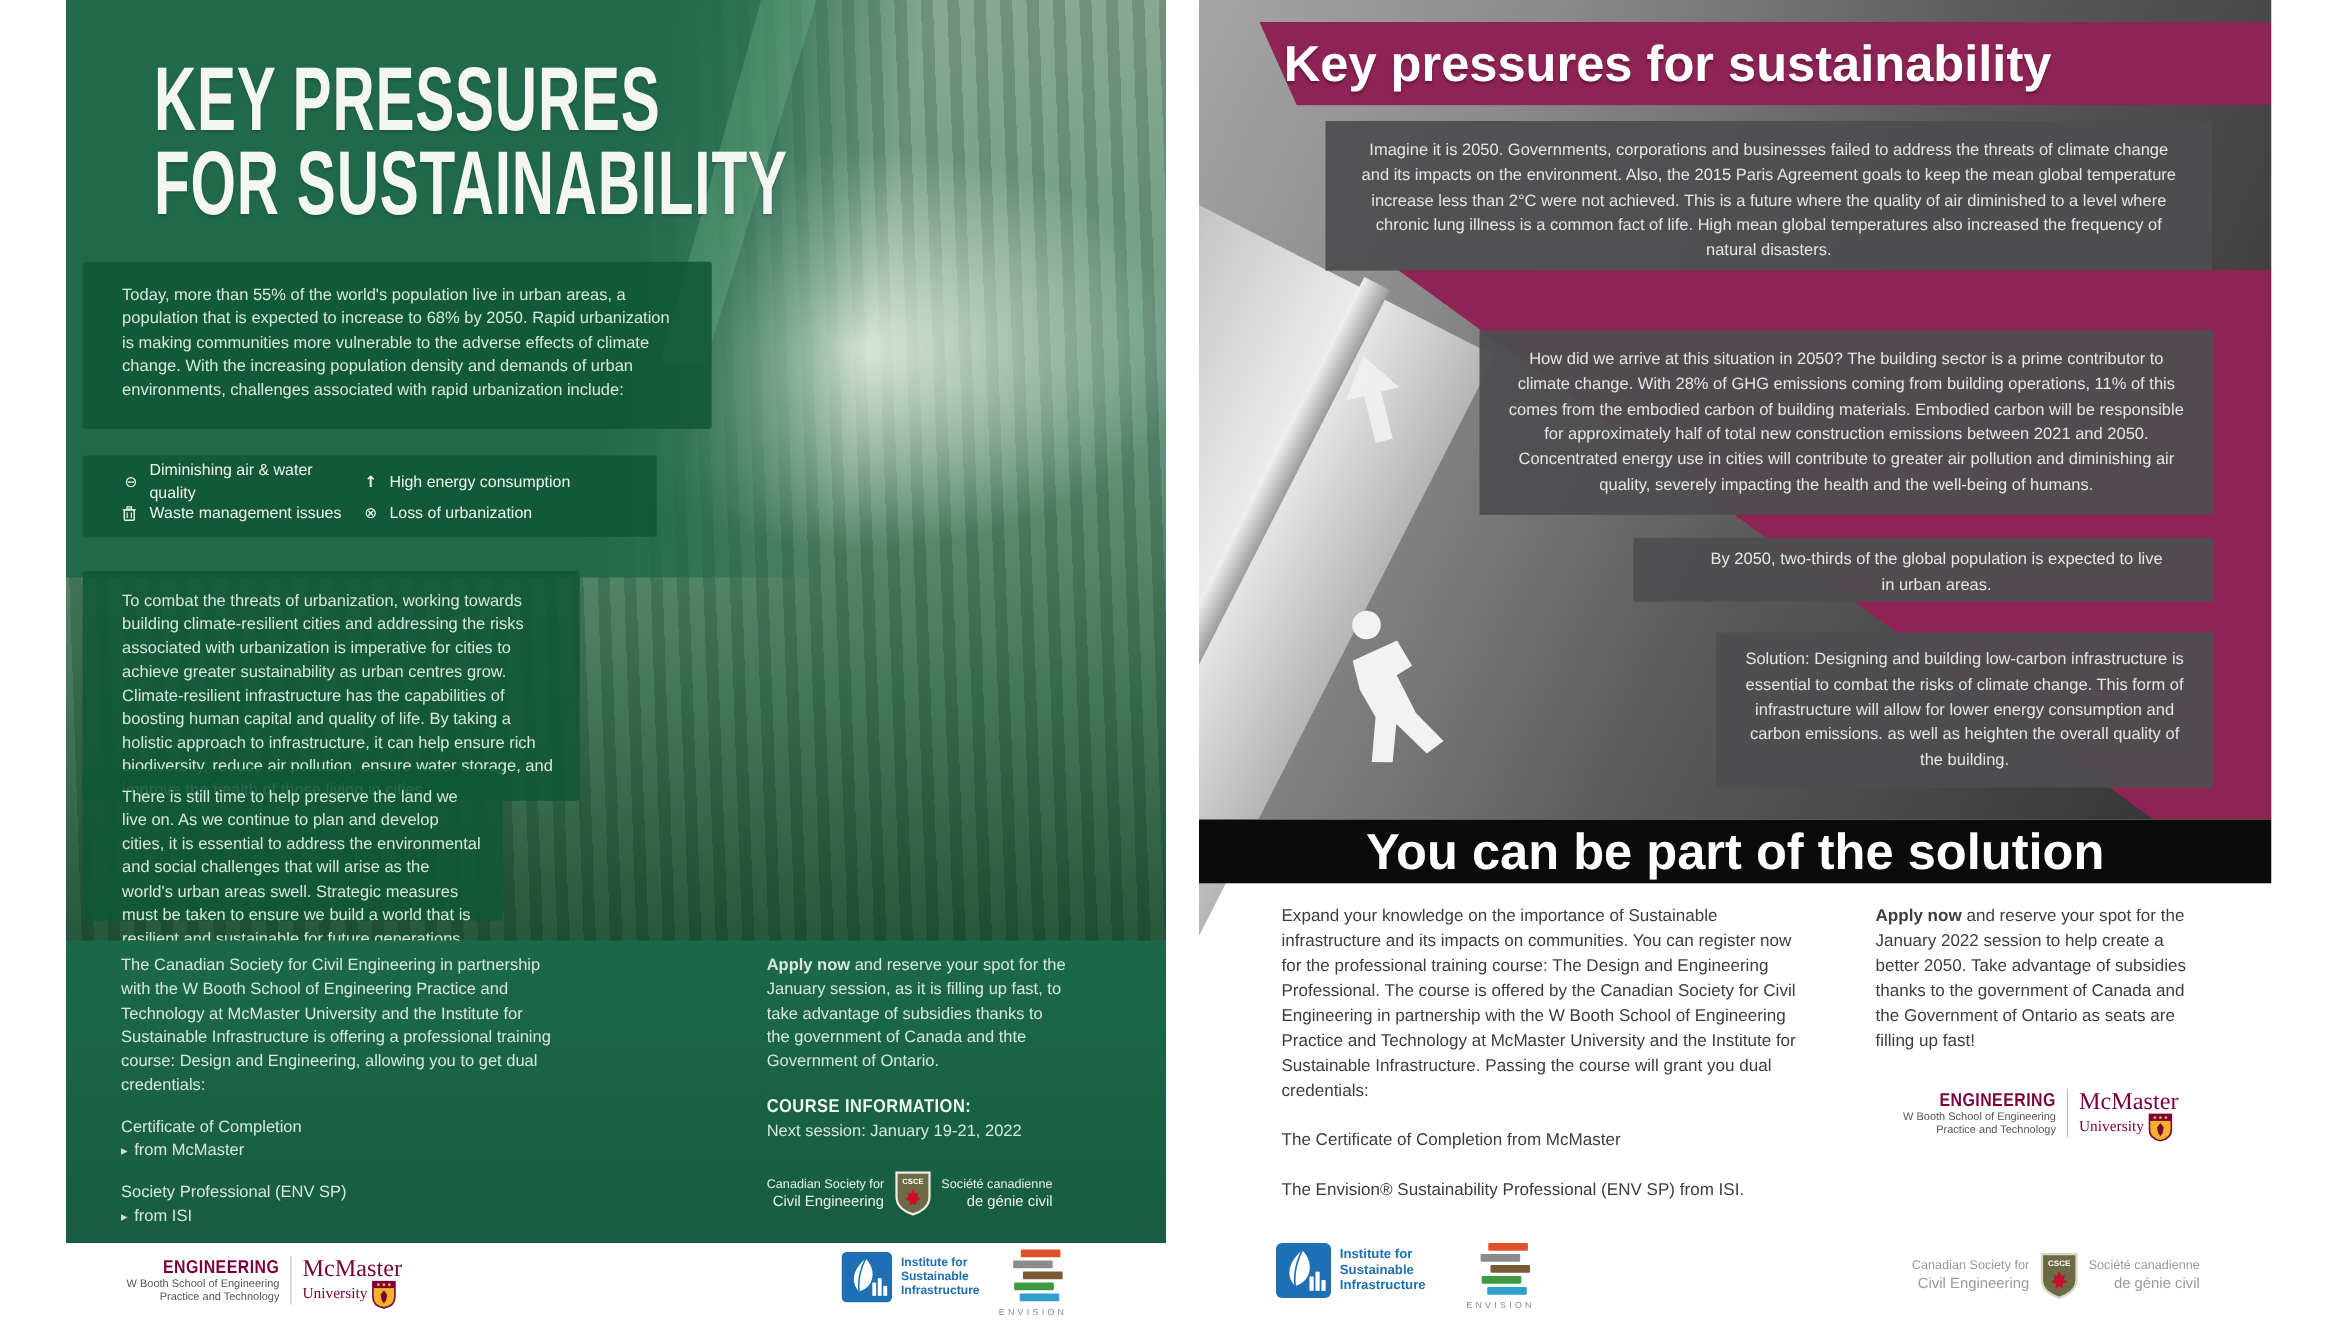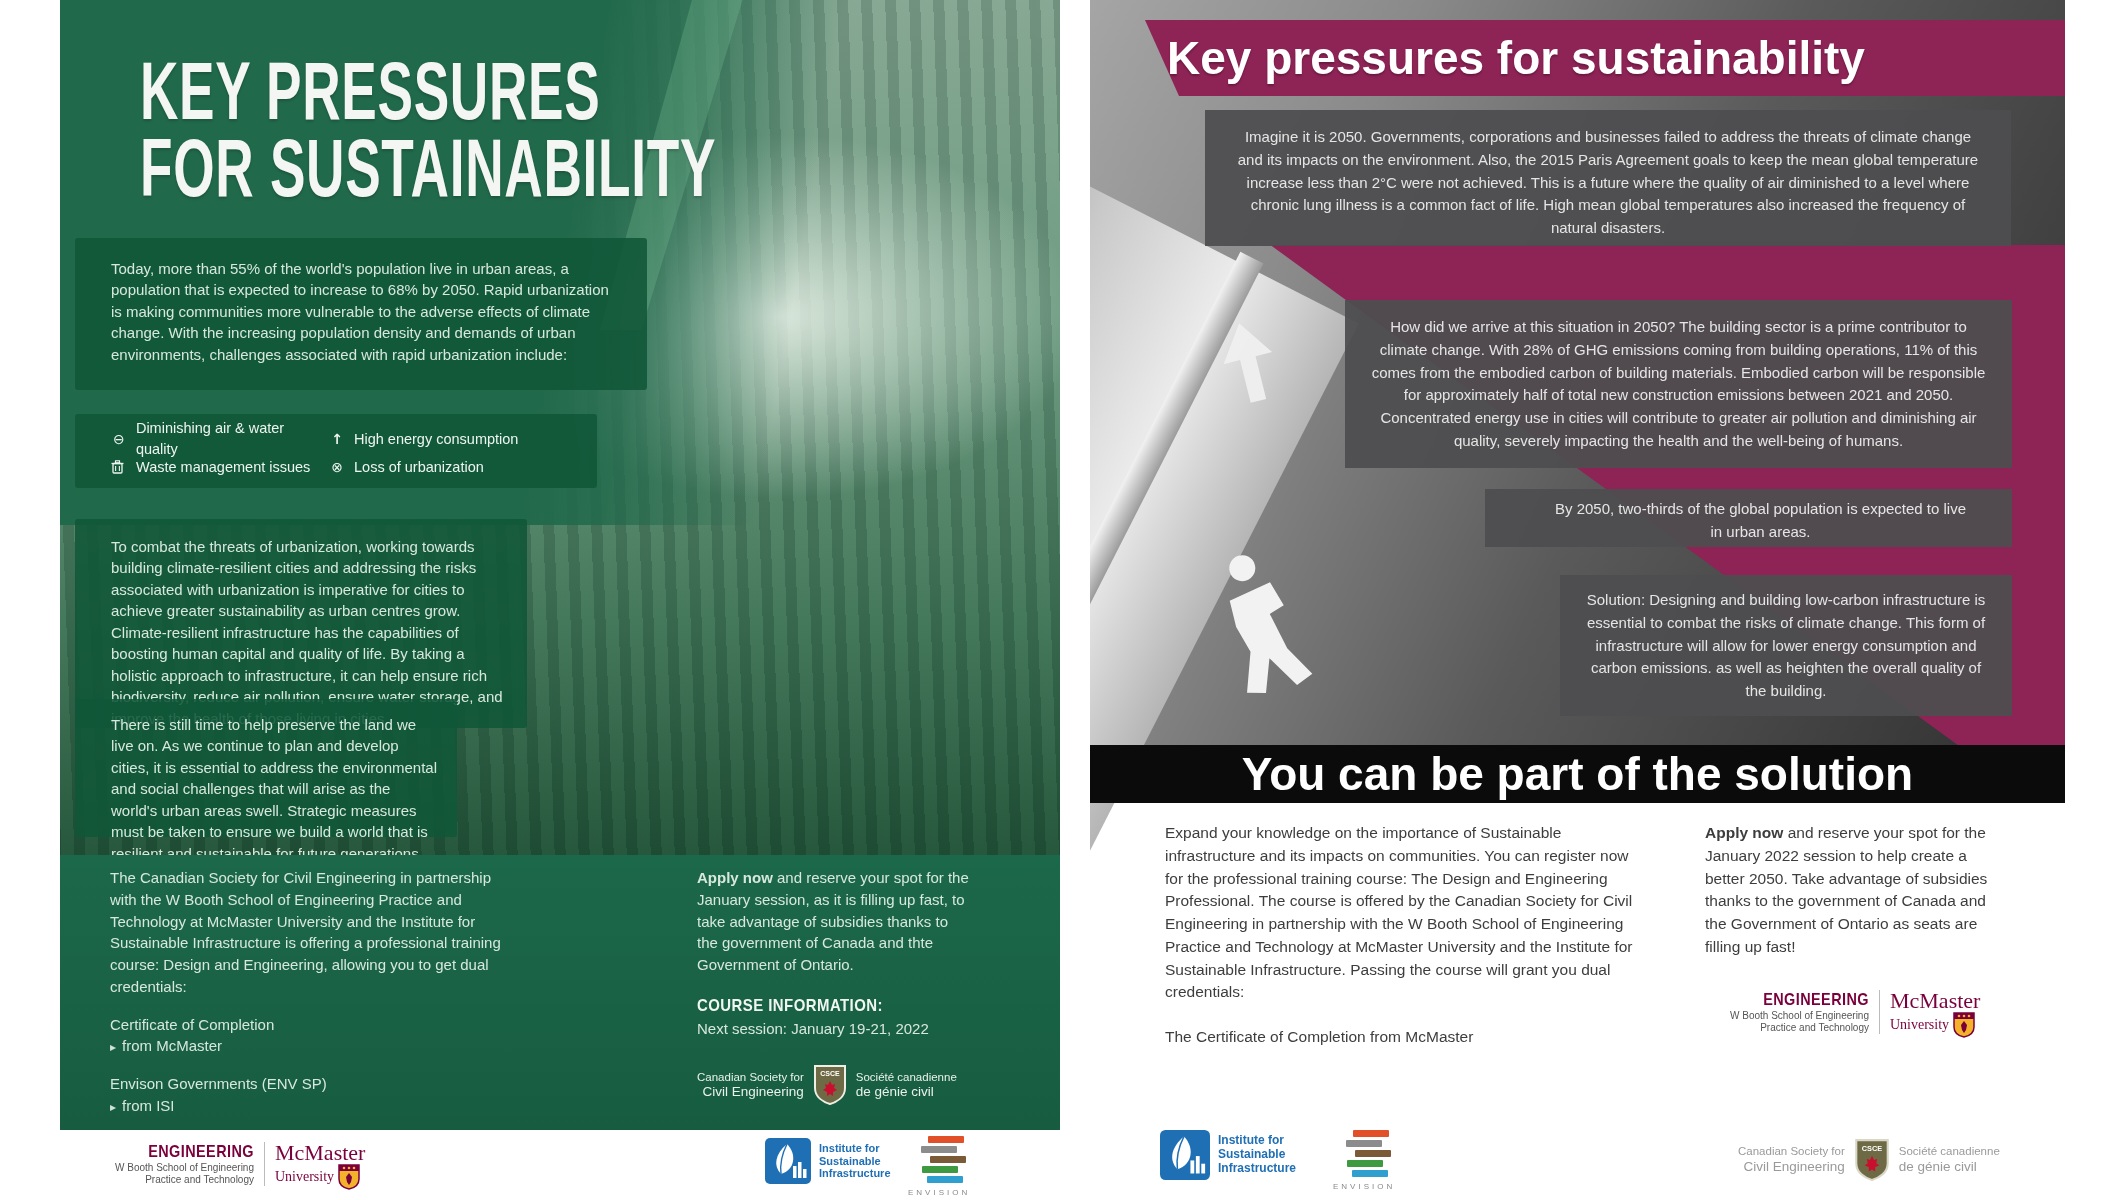--- a/index.html
+++ b/index.html
@@ -37,21 +37,21 @@
   #bottomL .colB { left:637px; top:12px; width:275px; }
   .credT { margin-top:16px; }
   .credS { }
   .chev { color:#cfe3d7; margin-right:6px; font-family:"DejaVu Sans",sans-serif; font-size:12px; }
   .courseLbl { font-weight:800; font-size:17px; letter-spacing:.5px; transform:scaleX(.88);
     transform-origin:left; margin-top:18px; white-space:nowrap; color:#f0f6f2; }
 
   
   .csce { display:flex; align-items:center; gap:8px; font-size:11.5px; line-height:1.25; }
   .csce .en { text-align:right; }
-  .csce .fr { text-align:left; }
+  .csce .fr { text-align:right; }
   .csce .big { font-size:13.5px; }
   .csce.white { color:#e9f1ec; }
   .csce.gray { color:#9a9a9a; }
 
   
   .macLock { display:flex; align-items:flex-start; gap:10px; }
   .macEng { text-align:right; line-height:1.2; }
   .macEng .e1 { color:#7a003c; font-weight:800; font-size:17px; letter-spacing:.5px; transform:scaleX(.85); transform-origin:right; }
   .macEng .e2 { color:#555; font-size:10px; }
   .macDivider { width:1px; height:44px; background:#bbb; }
@@ -139,21 +139,21 @@
   <div class="abs gbox" id="p2">To combat the threats of urbanization, working towards building climate-resilient cities and addressing the risks associated with urbanization is imperative for cities to achieve greater sustainability as urban centres grow. Climate-resilient infrastructure has the capabilities of boosting human capital and quality of life. By taking a holistic approach to infrastructure, it can help ensure rich biodiversity, reduce air pollution, ensure water storage, and improve the health of those living in cities.</div>
   <div class="abs gbox" id="p3">There is still time to help preserve the land we live on. As we continue to plan and develop cities, it is essential to address the environmental and social challenges that will arise as the world's urban areas swell. Strategic measures must be taken to ensure we build a world that is resilient and sustainable for future generations.</div>
 
   <div class="abs" id="bottomL">
     <div class="abs colA">
       <div>The Canadian Society for Civil Engineering in partnership with the W Booth School of Engineering Practice and Technology at McMaster University and the Institute for Sustainable Infrastructure is offering a professional training course: Design and Engineering, allowing you to get dual credentials:</div>
       <div class="credT">Certificate of Completion</div>
       <div class="credS">
         <span class="chev">▸</span><span>from McMaster</span>
       </div>
-      <div class="credT">Envison Governments (ENV SP)</div>
+      <div class="credT">Society Professional (ENV SP)</div>
       <div class="credS">
         <span class="chev">▸</span><span>from ISI</span>
       </div>
     </div>
     <div class="abs colB">
       <div>
         <b>Apply now</b><span> and reserve your spot for the January session, as it is filling up fast, to take advantage of subsidies thanks to the government of Canada and thte Government of Ontario.</span>
       </div>
       <div class="courseLbl">COURSE INFORMATION:</div>
       <div>Next session: January 19-21, 2022</div>
@@ -251,20 +251,21 @@
   <div class="abs dbox" id="g3">By 2050, two-thirds of the global population is expected to live in urban areas.</div>
   <div class="abs" id="bandBlack">
     <div class="t">You can be part of the solution</div>
   </div>
 
   <div class="abs dbox" id="g4">Solution: Designing and building low-carbon infrastructure is essential to combat the risks of climate change. This form of infrastructure will allow for lower energy consumption and carbon emissions. as well as heighten the overall quality of the building.</div>
 
   <div class="abs darkTxt" id="colRA">
     <div>Expand your knowledge on the importance of Sustainable infrastructure and its impacts on communities. You can register now for the professional training course: The Design and Engineering Professional. The course is offered by the Canadian Society for Civil Engineering in partnership with the W Booth School of Engineering Practice and Technology at McMaster University and the Institute for Sustainable Infrastructure. Passing the course will grant you dual credentials:</div>
     <div style="margin-top:22px">The Certificate of Completion from McMaster</div>
+    <div style="margin-top:22px">The Envision® Sustainability Professional (ENV SP) from ISI.</div>
   </div>
 
   <div class="abs darkTxt" id="colRB">
     <div>
       <b>Apply now</b><span> and reserve your spot for the January 2022 session to help create a better 2050. Take advantage of subsidies thanks to the government of Canada and the Government of Ontario as seats are filling up fast!</span>
     </div>
   </div>
 
   <div class="abs macLock" style="left:640px; top:990px;">
     <div class="macEng">

